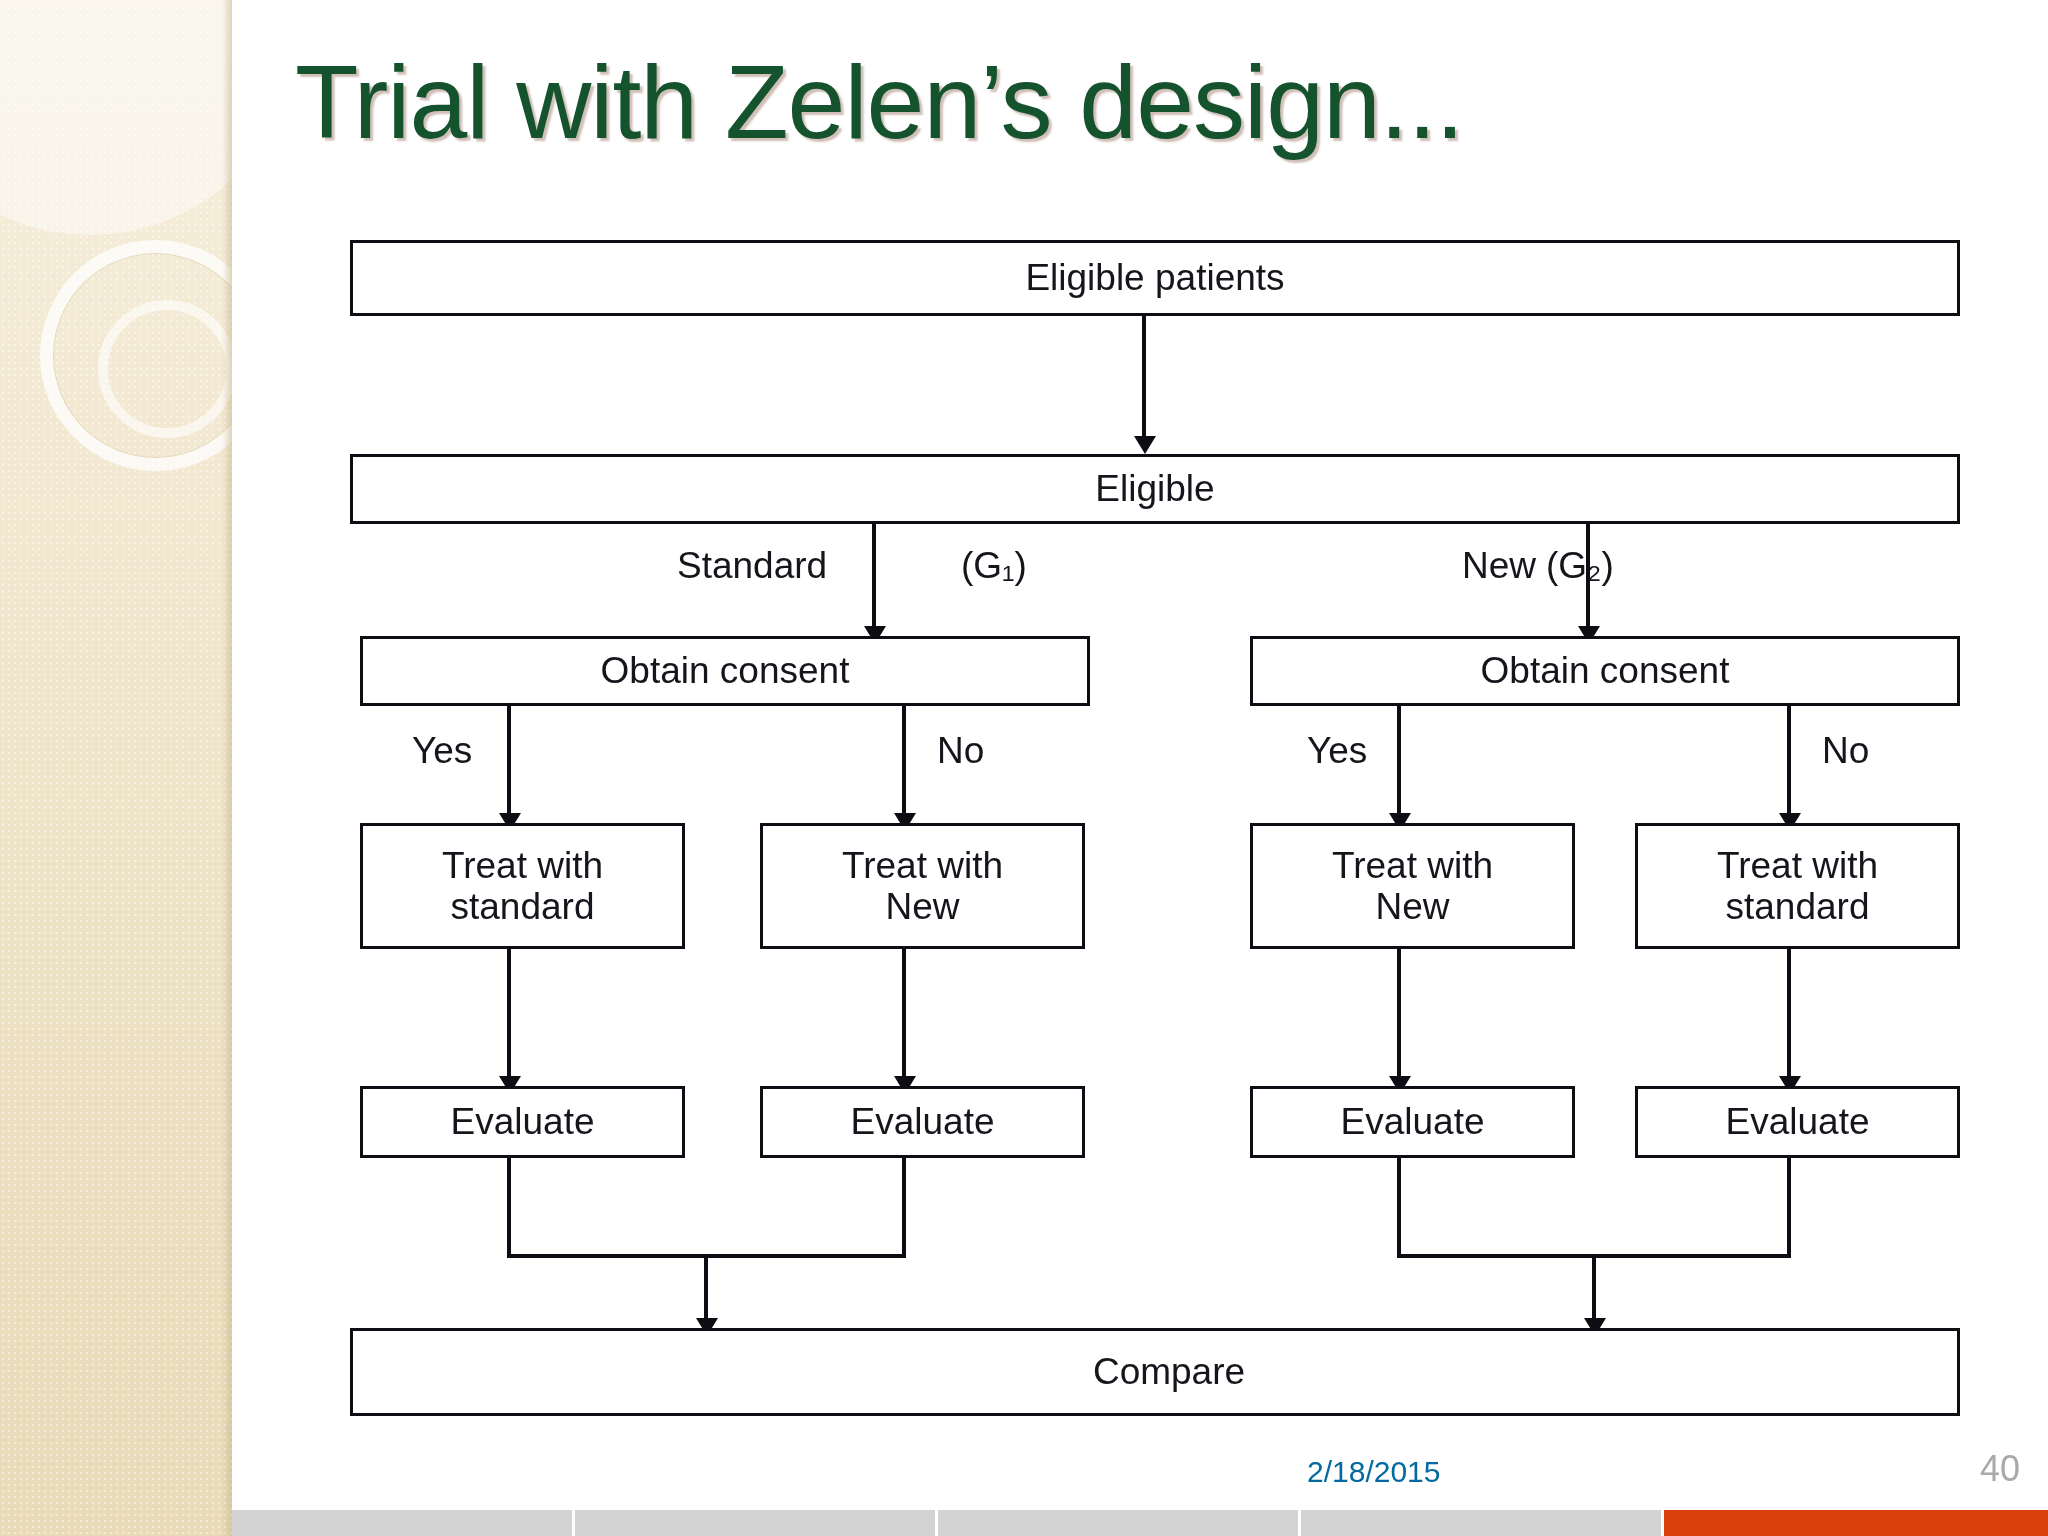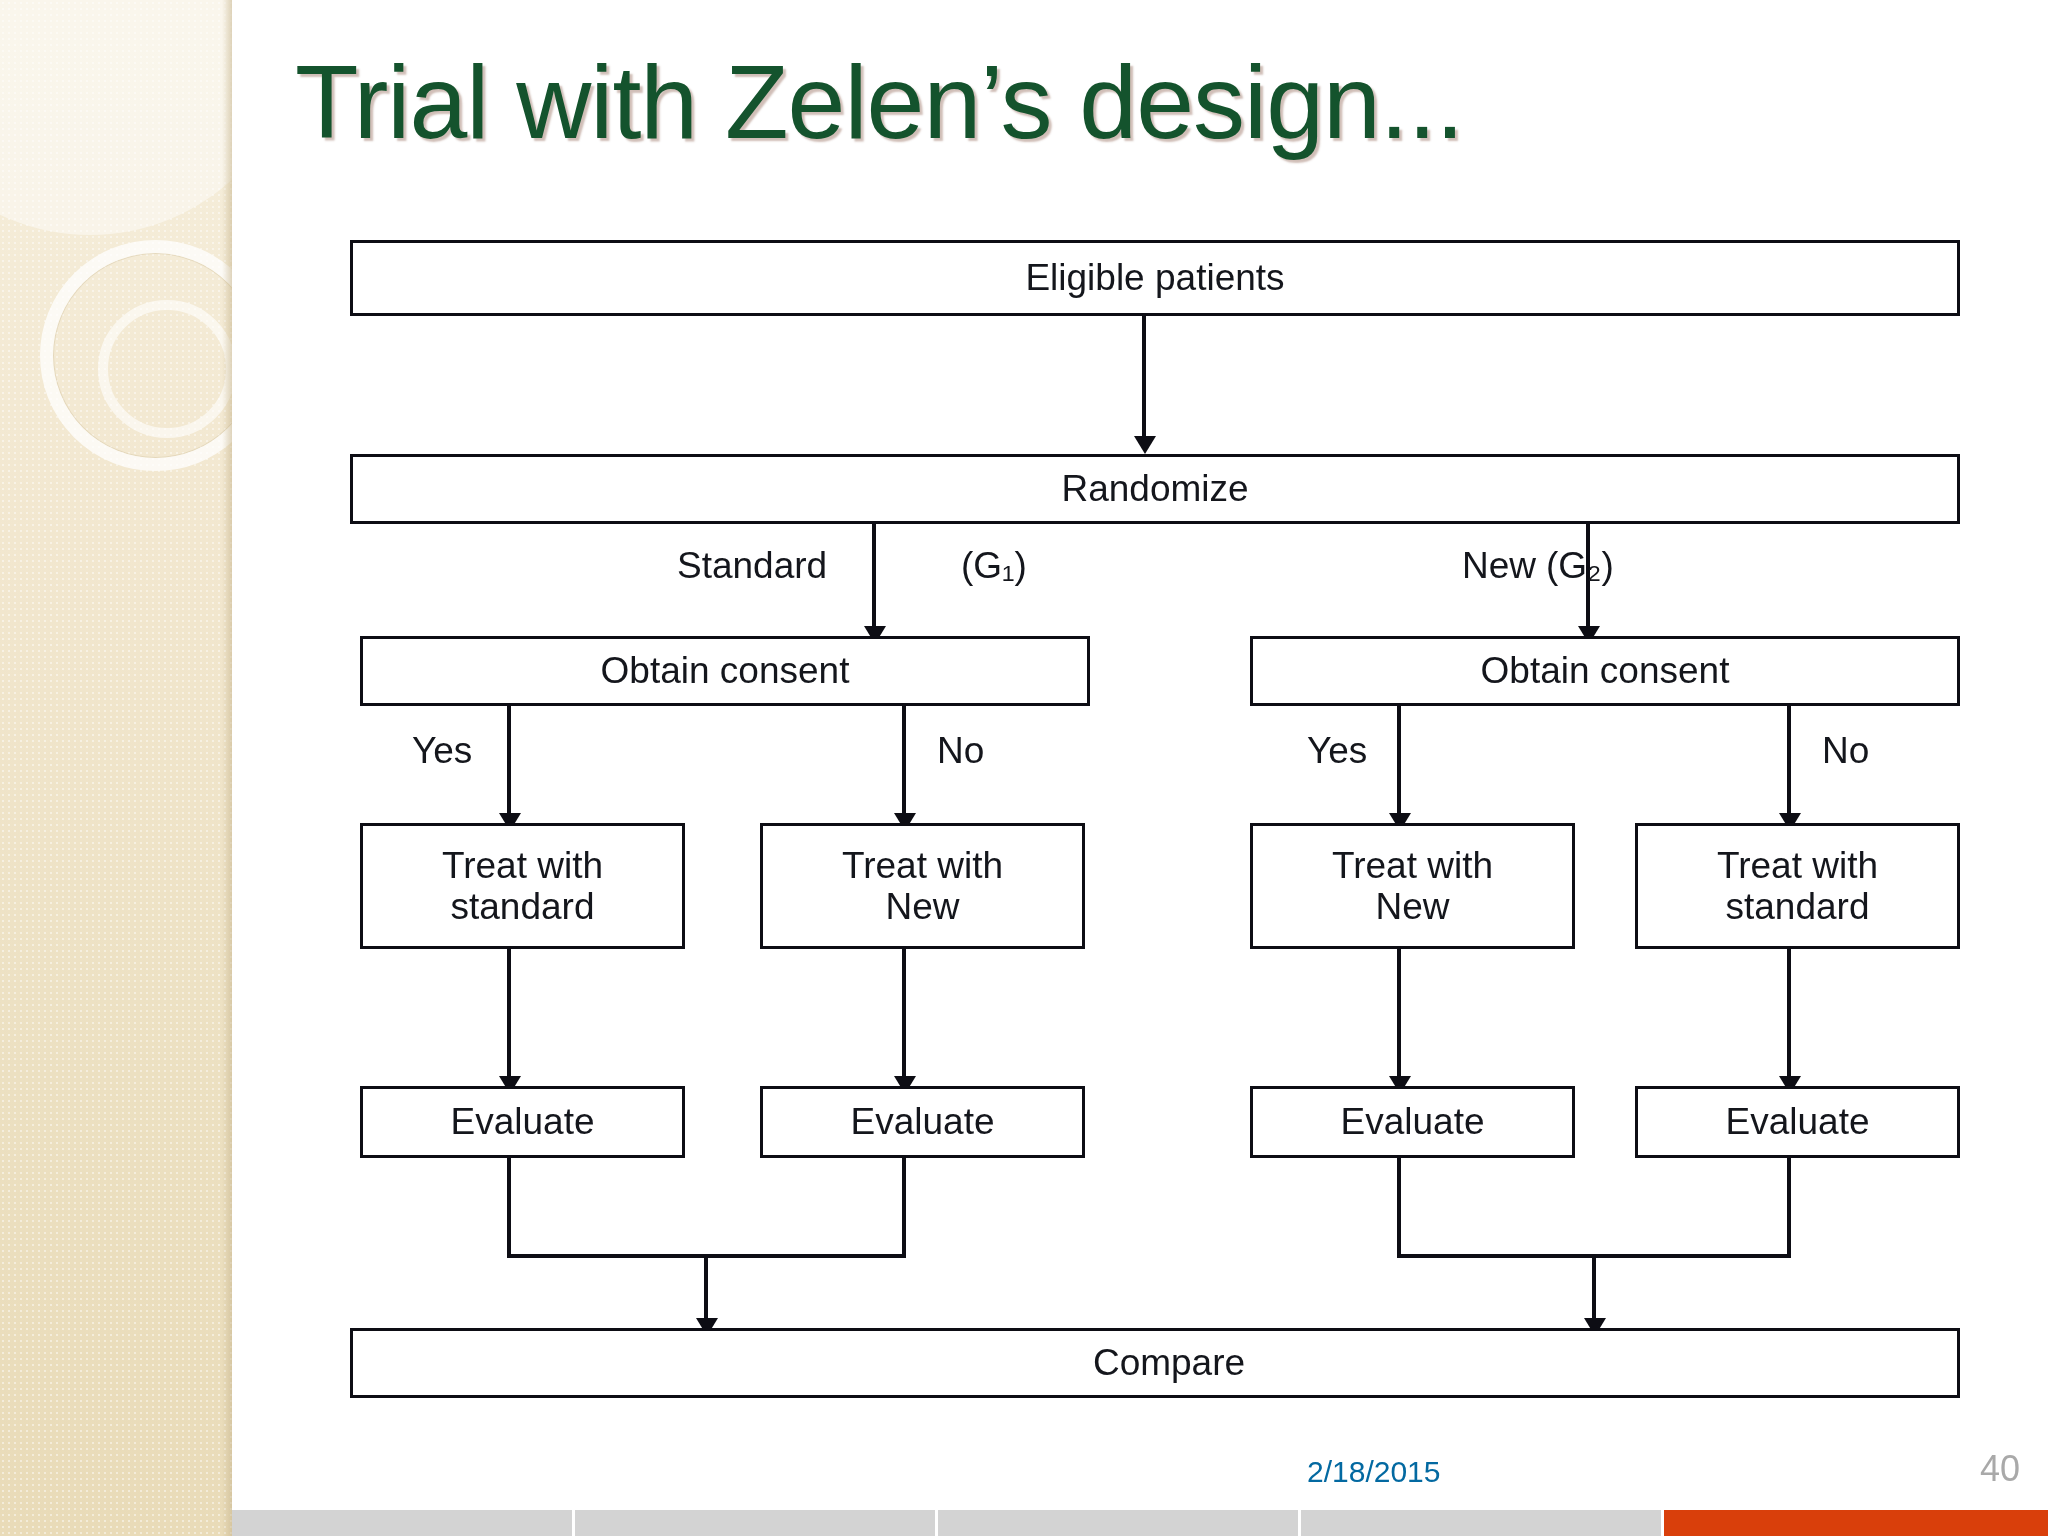--- a/index.html
+++ b/index.html
@@ -113,21 +113,21 @@
 <div class="slide">
 
   <div class="title">Trial with Zelen’s design...</div>
 
   <div class="chart">
 
     <div class="node" style="left:20px;top:0px;width:1610px;height:76px;">Eligible patients</div>
     <div class="vline" style="left:820px;top:76px;height:128px;"></div>
     <div class="arrow" style="left:812px;top:196px;"></div>
 
-    <div class="node" style="left:20px;top:214px;width:1610px;height:70px;">Randomize</div>
+    <div class="node" style="left:20px;top:214px;width:1610px;height:70px;">Eligible</div>
 
     <div class="vline" style="left:550px;top:284px;height:110px;"></div>
     <div class="arrow" style="left:542px;top:386px;"></div>
     <div class="vline" style="left:1264px;top:284px;height:110px;"></div>
     <div class="arrow" style="left:1256px;top:386px;"></div>
 
     <div class="lbl" style="left:355px;top:305px;">Standard</div>
     <div class="lbl" style="left:595px;top:305px;margin-left:44px;">(G₁)</div>
     <div class="lbl" style="left:1140px;top:305px;">New</div>
     <div class="lbl" style="left:1224px;top:305px;text-align:center;">(G₂)</div>
@@ -177,21 +177,21 @@
     <div class="hline" style="left:185px;top:1014px;width:399px;"></div>
     <div class="vline" style="left:382px;top:1014px;height:72px;"></div>
     <div class="arrow" style="left:374px;top:1078px;"></div>
 
     <div class="vline" style="left:1075px;top:918px;height:100px;"></div>
     <div class="vline" style="left:1465px;top:918px;height:100px;"></div>
     <div class="hline" style="left:1075px;top:1014px;width:394px;"></div>
     <div class="vline" style="left:1270px;top:1014px;height:72px;"></div>
     <div class="arrow" style="left:1262px;top:1078px;"></div>
 
-    <div class="node" style="left:20px;top:1088px;width:1610px;height:70px;padding-left:28px;">Compare</div>
+    <div class="node" style="left:20px;top:1088px;width:1610px;height:88px;padding-left:28px;">Compare</div>
   </div>
 
   <div class="date">2/18/2015</div>
   <div class="pagenum">40</div>
 </div>
 
 <div class="footer-bar">
   <div class="fb gray" style="width:340px;"></div>
   <div class="fb gray" style="width:360px;"></div>
   <div class="fb gray" style="width:360px;"></div>

